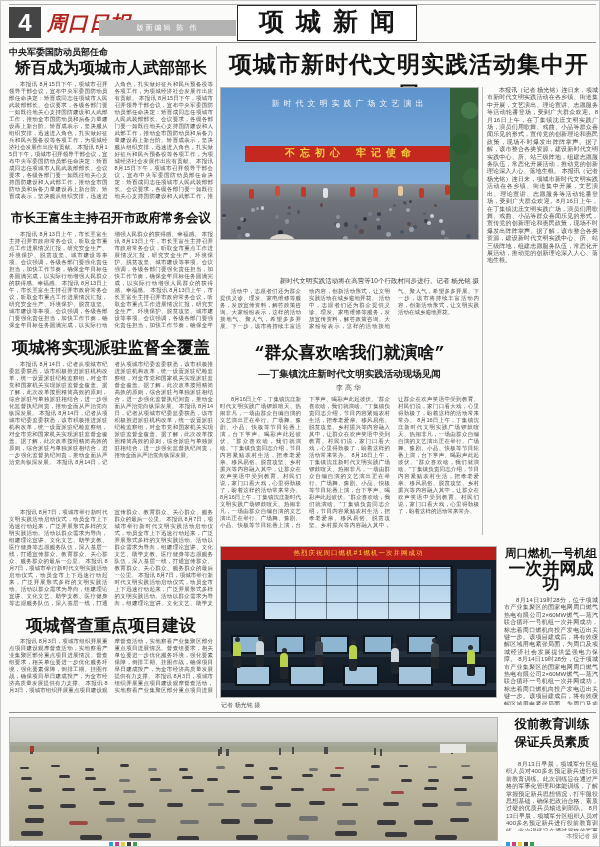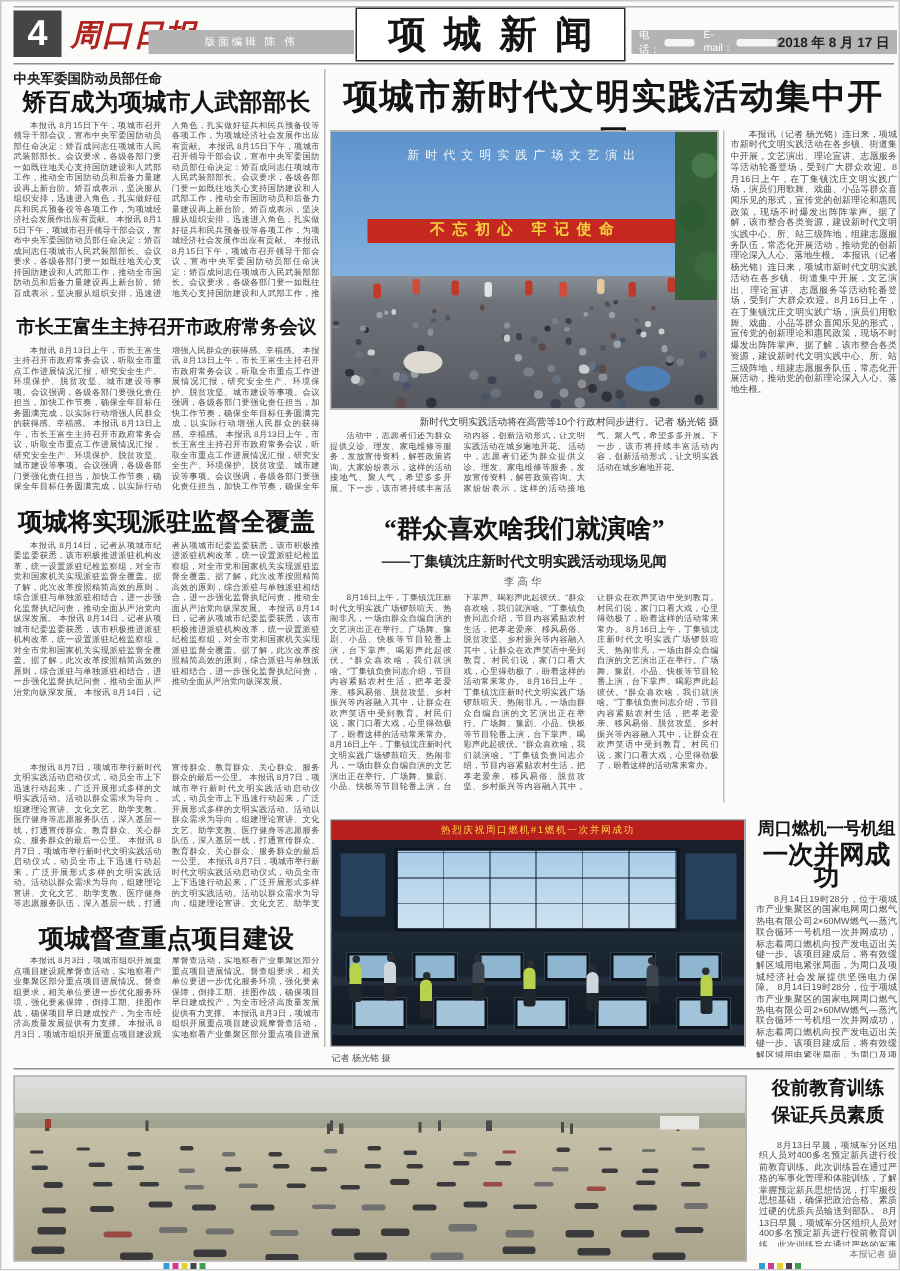--- a/index.html
+++ b/index.html
@@ -9,41 +9,32 @@
   .abs{position:absolute;}
   .hl{font-family:"Liberation Serif","DejaVu Serif",serif;font-weight:bold;color:#141414;}
   .bd{color:#4c4c4c;text-align:justify;overflow:hidden;word-break:break-all;text-indent:2em;}
   .c2{column-count:2;column-gap:7px;}
   .c3{column-count:3;column-gap:8px;}
   .photo{overflow:hidden;border:1px solid #b4b4b4;box-sizing:border-box;}
   .vr{width:1px;background:#bdbdbd;}
   .hr{height:1px;background:#8f8f8f;}
   .graybar{background:#b3b3b3;color:#ffffff;display:flex;align-items:center;}
   .blurbar{display:inline-block;height:5px;background:rgba(255,255,255,.85);border-radius:2px;vertical-align:middle;}
-  .ctr{text-align:center;}
+  .ctr{text-align:center;font-family:Liberation Mono, monospace;}
 </style>
 </head>
 <body>
 
 <div id="page">
 
   <div class="abs hr" style="left:8px;right:3px;top:3px;background:#aaa"></div>
   <div class="abs" style="left:8px;top:6px;width:32px;height:31px;background:#454545;color:#fff;font-size:24px;font-weight:bold;text-align:center;line-height:31px;">4</div>
   <div class="abs hl" style="left:46px;top:9px;font-size:20px;font-style:italic;color:#b02420;letter-spacing:1px;">周口日报</div>
   <div class="abs graybar" style="left:98px;top:19px;width:137px;height:16px;font-size:7px;justify-content:center;letter-spacing:2px;">版面编辑 陈 伟</div>
   <div class="abs hl ctr" style="left:236px;top:4px;width:180px;height:36px;border:1px solid #2a2a2a;background:#fff;font-size:25px;letter-spacing:12px;line-height:36px;text-indent:12px;box-sizing:border-box;">项城新闻</div>
-  <div class="abs graybar" style="left:420px;top:19px;width:177px;height:16px;font-size:7px;padding:0 5px;box-sizing:border-box;">
-    <span>电话：</span>
-    <span class="blurbar" style="width:24px;"></span>
-    <span style="width:8px;display:inline-block;"></span>
-    <span>E-mail：</span>
-    <span class="blurbar" style="width:34px;"></span>
-    <span style="flex:1"></span>
-    <span style="color:#222;font-weight:bold;font-size:9px;white-space:nowrap;">2018 年 8 月 17 日</span>
-  </div>
   <div class="abs hr" style="left:8px;right:3px;top:41px;"></div>
 
   <div class="abs hl ctr" style="left:8px;top:57px;width:204px;font-size:16px;">矫百成为项城市人武部部长</div>
   <div class="abs" style="left:8px;top:45px;width:204px;font-size:9px;font-weight:bold;color:#222;">中央军委国防动员部任命</div>
   <div class="abs bd c2" style="left:8px;top:80px;width:204px;height:123px;font-size:5.5px;line-height:7px;">本报讯 8月15日下午，项城市召开领导干部会议，宣布中央军委国防动员部任命决定：矫百成同志任项城市人民武装部部长。会议要求，各级各部门要一如既往地关心支持国防建设和人武部工作，推动全市国防动员和后备力量建设再上新台阶。矫百成表示，坚决服从组织安排，迅速进入角色，扎实做好征兵和民兵预备役等各项工作，为项城经济社会发展作出应有贡献。 本报讯 8月15日下午，项城市召开领导干部会议，宣布中央军委国防动员部任命决定：矫百成同志任项城市人民武装部部长。会议要求，各级各部门要一如既往地关心支持国防建设和人武部工作，推动全市国防动员和后备力量建设再上新台阶。矫百成表示，坚决服从组织安排，迅速进入角色，扎实做好征兵和民兵预备役等各项工作，为项城经济社会发展作出应有贡献。 本报讯 8月15日下午，项城市召开领导干部会议，宣布中央军委国防动员部任命决定：矫百成同志任项城市人民武装部部长。会议要求，各级各部门要一如既往地关心支持国防建设和人武部工作，推动全市国防动员和后备力量建设再上新台阶。矫百成表示，坚决服从组织安排，迅速进入角色，扎实做好征兵和民兵预备役等各项工作，为项城经济社会发展作出应有贡献。 本报讯 8月15日下午，项城市召开领导干部会议，宣布中央军委国防动员部任命决定：矫百成同志任项城市人民武装部部长。会议要求，各级各部门要一如既往地关心支持国防建设和人武部工作，推动全市国防动员和后备力量建设再上新台阶。矫百成表示，坚决服从组织安排，迅速进入角色，扎实做好征兵和民兵预备役等各项工作，为项城经济社会发展作出应有贡献。 </div>
 
   <div class="abs hl ctr" style="left:8px;top:209px;width:204px;font-size:12.5px;">市长王富生主持召开市政府常务会议</div>
   <div class="abs bd c2" style="left:8px;top:230px;width:204px;height:98px;font-size:5.5px;line-height:7px;">本报讯 8月13日上午，市长王富生主持召开市政府常务会议，听取全市重点工作进展情况汇报，研究安全生产、环境保护、脱贫攻坚、城市建设等事项。会议强调，各级各部门要强化责任担当，加快工作节奏，确保全年目标任务圆满完成，以实际行动增强人民群众的获得感、幸福感。 本报讯 8月13日上午，市长王富生主持召开市政府常务会议，听取全市重点工作进展情况汇报，研究安全生产、环境保护、脱贫攻坚、城市建设等事项。会议强调，各级各部门要强化责任担当，加快工作节奏，确保全年目标任务圆满完成，以实际行动增强人民群众的获得感、幸福感。 本报讯 8月13日上午，市长王富生主持召开市政府常务会议，听取全市重点工作进展情况汇报，研究安全生产、环境保护、脱贫攻坚、城市建设等事项。会议强调，各级各部门要强化责任担当，加快工作节奏，确保全年目标任务圆满完成，以实际行动增强人民群众的获得感、幸福感。 本报讯 8月13日上午，市长王富生主持召开市政府常务会议，听取全市重点工作进展情况汇报，研究安全生产、环境保护、脱贫攻坚、城市建设等事项。会议强调，各级各部门要强化责任担当，加快工作节奏，确保全年目标任务圆满完成，以实际行动增强人民群众的获得感、幸福感。 </div>
 
   <div class="abs hl ctr" style="left:8px;top:336px;width:204px;font-size:16.5px;">项城将实现派驻监督全覆盖</div>
@@ -51,21 +42,21 @@
 
   <div class="abs bd c2" style="left:8px;top:508px;width:204px;height:100px;font-size:5.5px;line-height:7px;">本报讯 8月7日，项城市举行新时代文明实践活动启动仪式，动员全市上下迅速行动起来，广泛开展形式多样的文明实践活动。活动以群众需求为导向，组建理论宣讲、文化文艺、助学支教、医疗健身等志愿服务队伍，深入基层一线，打通宣传群众、教育群众、关心群众、服务群众的最后一公里。 本报讯 8月7日，项城市举行新时代文明实践活动启动仪式，动员全市上下迅速行动起来，广泛开展形式多样的文明实践活动。活动以群众需求为导向，组建理论宣讲、文化文艺、助学支教、医疗健身等志愿服务队伍，深入基层一线，打通宣传群众、教育群众、关心群众、服务群众的最后一公里。 本报讯 8月7日，项城市举行新时代文明实践活动启动仪式，动员全市上下迅速行动起来，广泛开展形式多样的文明实践活动。活动以群众需求为导向，组建理论宣讲、文化文艺、助学支教、医疗健身等志愿服务队伍，深入基层一线，打通宣传群众、教育群众、关心群众、服务群众的最后一公里。 本报讯 8月7日，项城市举行新时代文明实践活动启动仪式，动员全市上下迅速行动起来，广泛开展形式多样的文明实践活动。活动以群众需求为导向，组建理论宣讲、文化文艺、助学支教、医疗健身等志愿服务队伍，深入基层一线，打通宣传群众、教育群众、关心群众、服务群众的最后一公里。 </div>
 
   <div class="abs hl ctr" style="left:8px;top:613px;width:204px;font-size:17px;">项城督查重点项目建设</div>
   <div class="abs bd c2" style="left:8px;top:637px;width:204px;height:58px;font-size:5.5px;line-height:7px;">本报讯 8月3日，项城市组织开展重点项目建设观摩督查活动，实地察看产业集聚区部分重点项目进展情况。督查组要求，相关单位要进一步优化服务环境，强化要素保障，倒排工期、挂图作战，确保项目早日建成投产，为全市经济高质量发展提供有力支撑。 本报讯 8月3日，项城市组织开展重点项目建设观摩督查活动，实地察看产业集聚区部分重点项目进展情况。督查组要求，相关单位要进一步优化服务环境，强化要素保障，倒排工期、挂图作战，确保项目早日建成投产，为全市经济高质量发展提供有力支撑。 本报讯 8月3日，项城市组织开展重点项目建设观摩督查活动，实地察看产业集聚区部分重点项目进展情况。督查组要求，相关单位要进一步优化服务环境，强化要素保障，倒排工期、挂图作战，确保项目早日建成投产，为全市经济高质量发展提供有力支撑。 </div>
 
   <div class="abs vr" style="left:215px;top:45px;height:652px;"></div>
 
   <div class="abs hl ctr" style="left:219px;top:48px;width:378px;font-size:23px;letter-spacing:1px;">项城市新时代文明实践活动集中开展</div>
 
-  <div class="abs photo" style="left:219px;top:86px;width:259px;height:186px;background:#6d6f74;">
+  <div class="abs photo" style="left:219px;top:86px;width:259px;height:153px;background:#6d6f74;">
     <div class="abs" style="left:0;top:0;width:100%;height:96px;background:linear-gradient(#5d93cd,#82b0dd);"></div>
     <div class="abs ctr" style="left:0;top:10px;width:100%;color:rgba(255,255,255,.9);font-size:8px;letter-spacing:4px;">新时代文明实践广场文艺演出</div>
     <div class="abs ctr" style="left:24px;top:58px;width:211px;height:16px;background:#c5281e;color:#f4d03f;font-size:10px;font-weight:bold;letter-spacing:5px;line-height:16px;">不忘初心  牢记使命</div>
     <div class="abs" style="left:0;top:96px;width:100%;height:18px;background:linear-gradient(#8a8f96,#6f747a);"></div>
     <div class="abs" style="right:0;top:0;width:28px;height:112px;background:radial-gradient(circle at 70% 20%,#47784a 0 8px,transparent 9px),radial-gradient(circle at 40% 50%,#2f5d33 0 10px,transparent 11px),radial-gradient(circle at 80% 80%,#3a6a3e 0 9px,transparent 10px),#35603a;"></div>
     <div id="performers" class="abs" style="left:0;top:95px;width:100%;height:20px;">
         <div style="position:absolute;left:28.000328707508896px;top:5.683058068008655px;width:5px;height:10px;border-radius:2px;background:#c0392b;"></div>
         <div style="position:absolute;left:53.7354235321914px;top:2.84220369385658px;width:5px;height:10px;border-radius:2px;background:#d24a3a;"></div>
         <div style="position:absolute;left:80.3762239713111px;top:4.13085721718653px;width:5px;height:10px;border-radius:2px;background:#c0392b;"></div>
         <div style="position:absolute;left:101.97587388100841px;top:5.008212072312931px;width:5px;height:10px;border-radius:2px;background:#e3e3e3;"></div>

